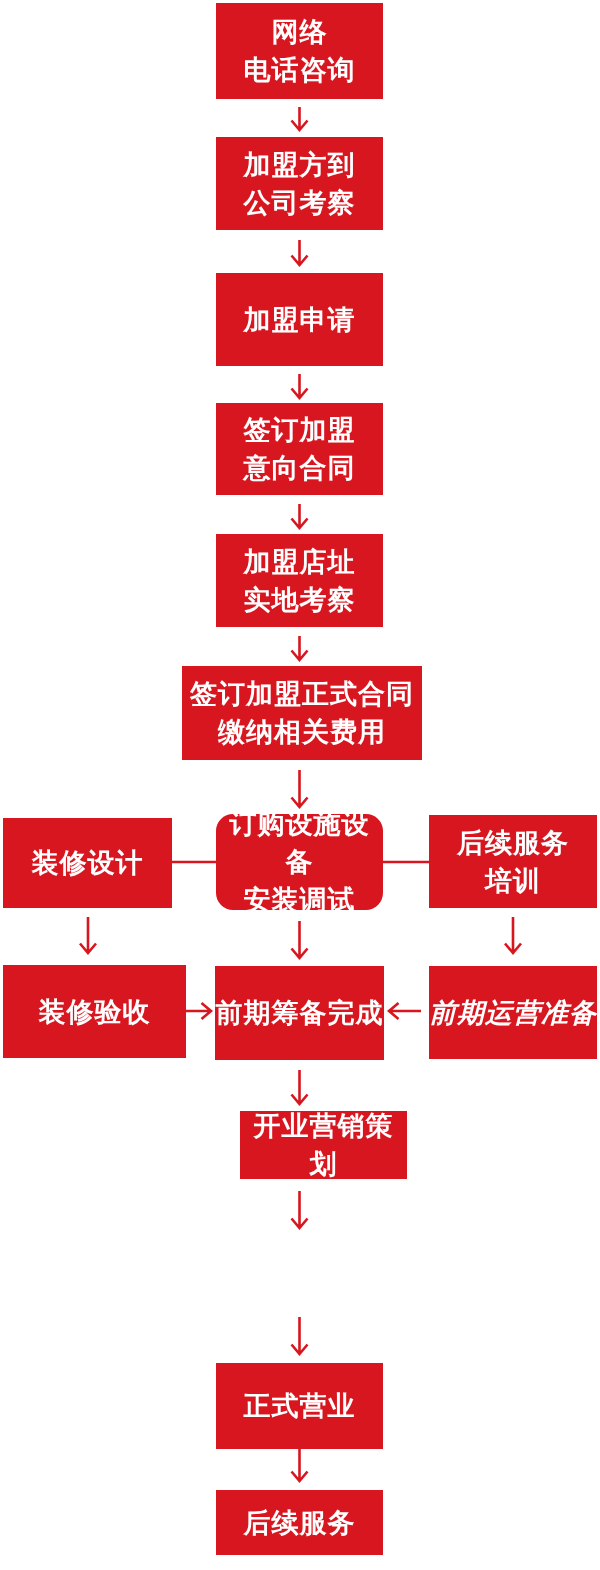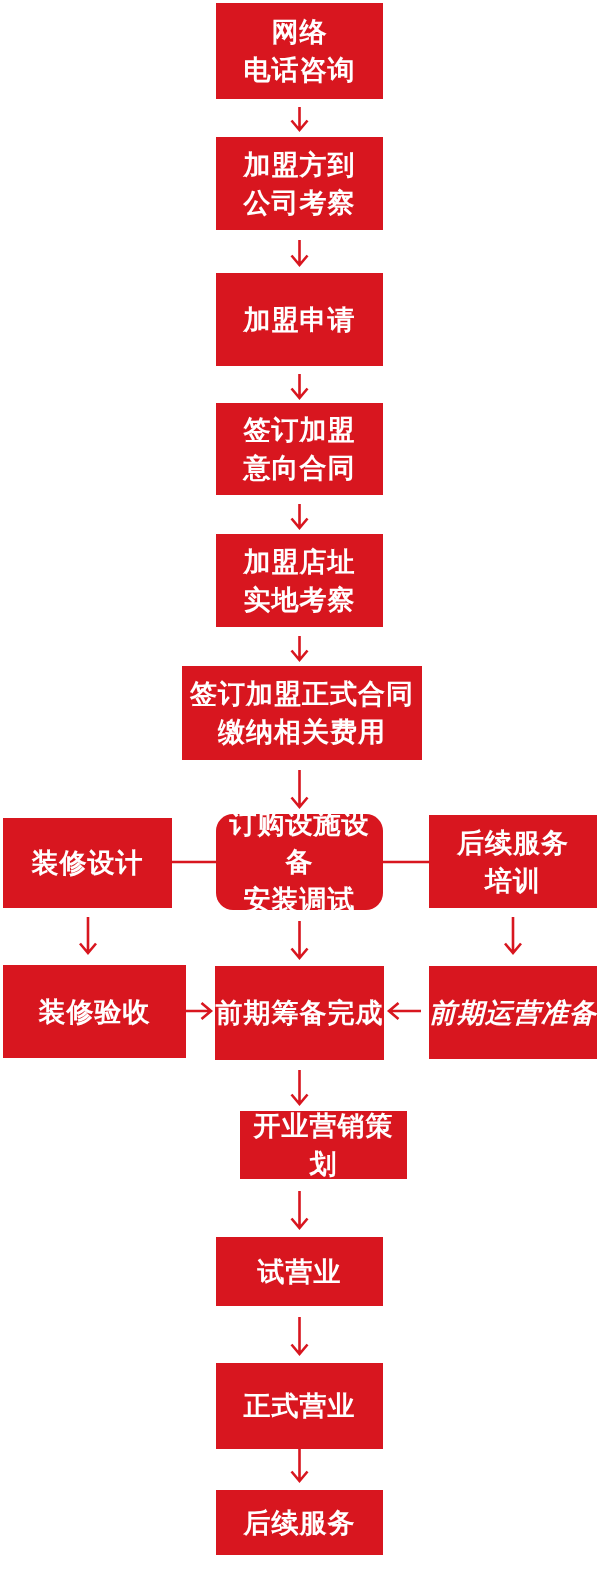--- a/index.html
+++ b/index.html
@@ -80,21 +80,20 @@
   <div class="box" style="left:216px; top:403px;  width:167px; height:92px;">签订加盟
 意向合同</div>
   <div class="box" style="left:216px; top:534px;  width:167px; height:93px;">加盟店址
 实地考察</div>
   <div class="box" style="left:182px; top:666px;  width:240px; height:94px;">签订加盟正式合同
 缴纳相关费用</div>
   <div class="box" style="left:216px; top:814px;  width:167px; height:96px;border-radius:17px;">订购设施设备
 安装调试</div>
   <div class="box" style="left:215px; top:966px;  width:169px; height:94px;">前期筹备完成</div>
   <div class="box" style="left:216px; top:1111px; width:167px; height:68px;margin-left:24px;">开业营销策划</div>
-  <div class="box" style="left:216px; top:1237px; width:167px; height:69px;">试营业</div>
   <div class="box" style="left:216px; top:1363px; width:167px; height:86px;">正式营业</div>
   <div class="box" style="left:216px; top:1490px; width:167px; height:65px;">后续服务</div>
 
   <div class="box" style="left:3px; top:818px; width:169px; height:90px;">装修设计</div>
   <div class="box" style="left:3px; top:965px; width:183px; height:93px;">装修验收</div>
 
   <div class="box" style="left:429px; top:815px; width:168px; height:93px;">后续服务
 培训</div>
   <div class="box" style="left:429px; top:966px; width:168px; height:93px;font-style:italic;">前期运营准备</div>
 

